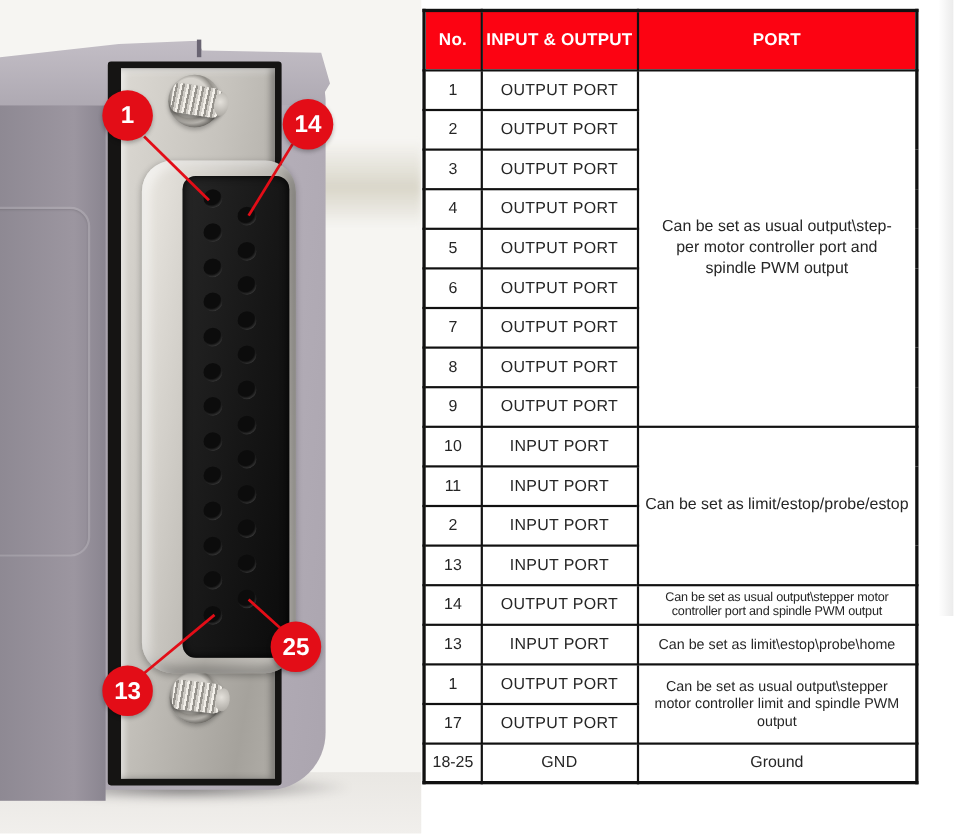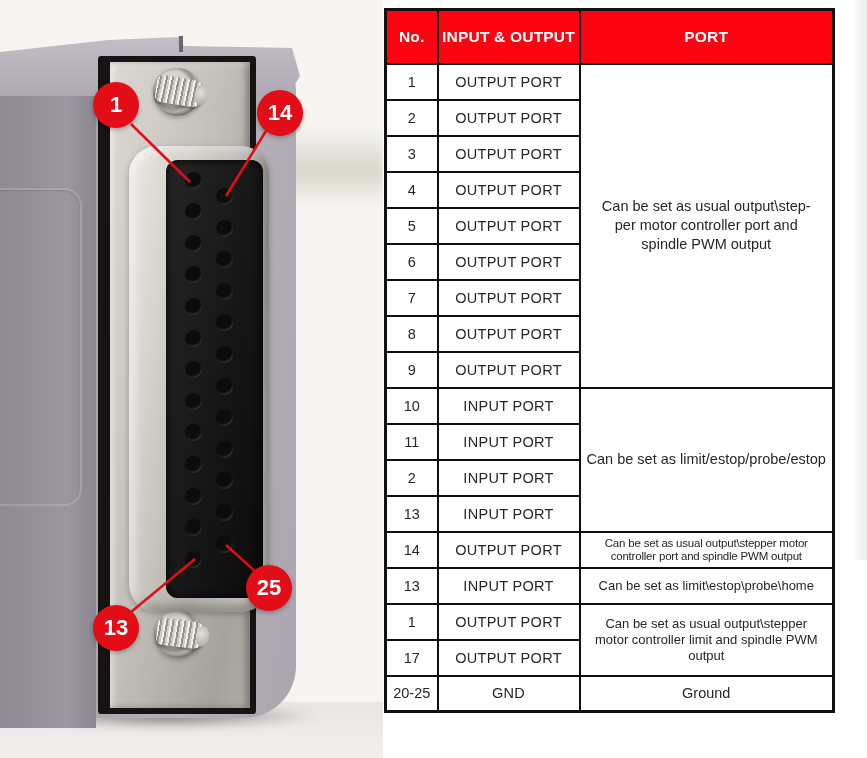--- a/index.html
+++ b/index.html
@@ -247,21 +247,21 @@
             <td class="col-io">OUTPUT PORT</td>
             <td class="col-note note-mid" rowspan="2">Can be set as usual output\stepper
 motor controller limit and spindle PWM
 output</td>
           </tr>
           <tr>
             <td class="col-no">17</td>
             <td class="col-io">OUTPUT PORT</td>
           </tr>
           <tr>
-            <td class="col-no">20-25</td>
+            <td class="col-no">18-25</td>
             <td class="col-io">GND</td>
             <td class="col-note note-normal" rowspan="1">Ground</td>
           </tr>
         </tbody>
     </table>
   </div>
 
   <div class="edge-shade"></div>
 </div>
 

